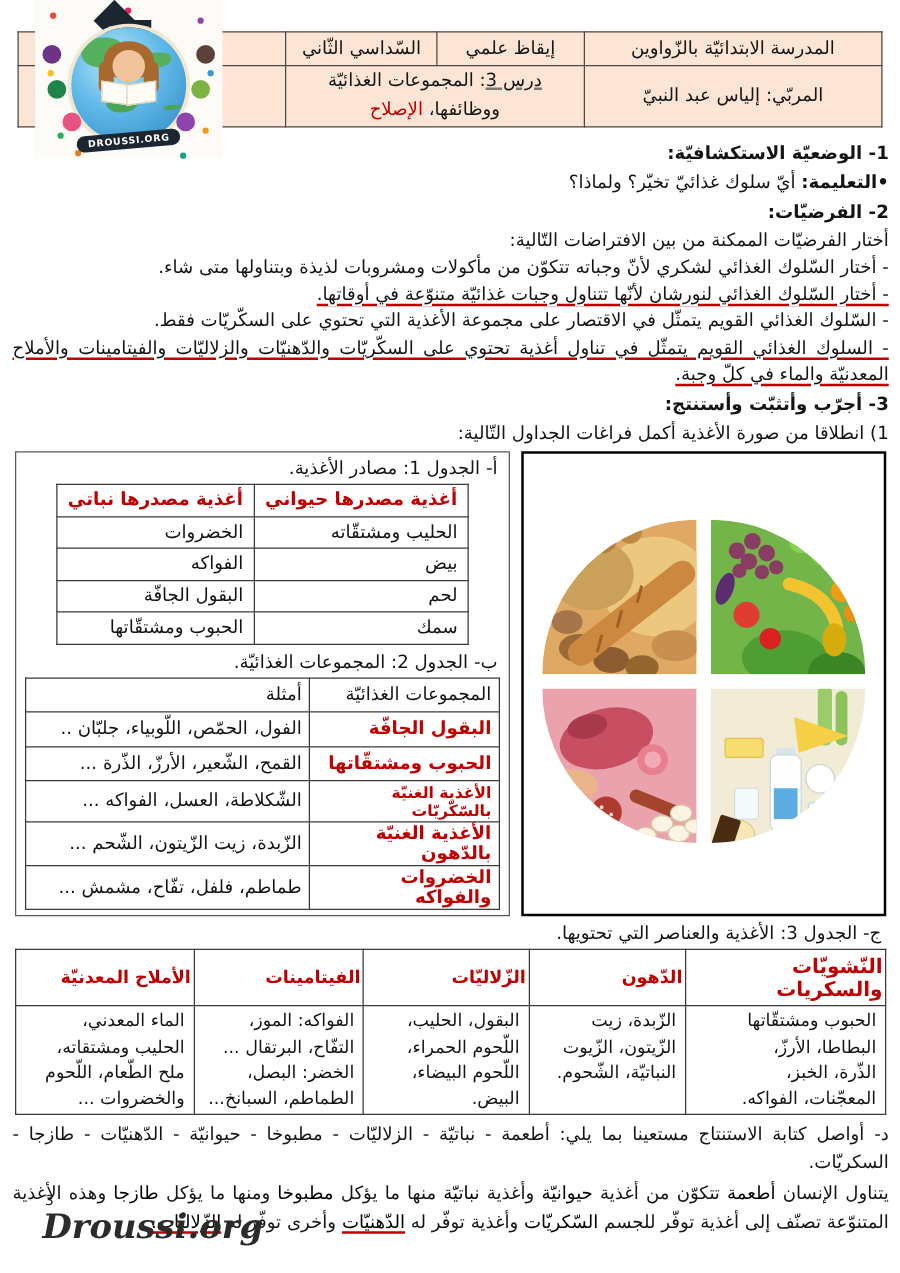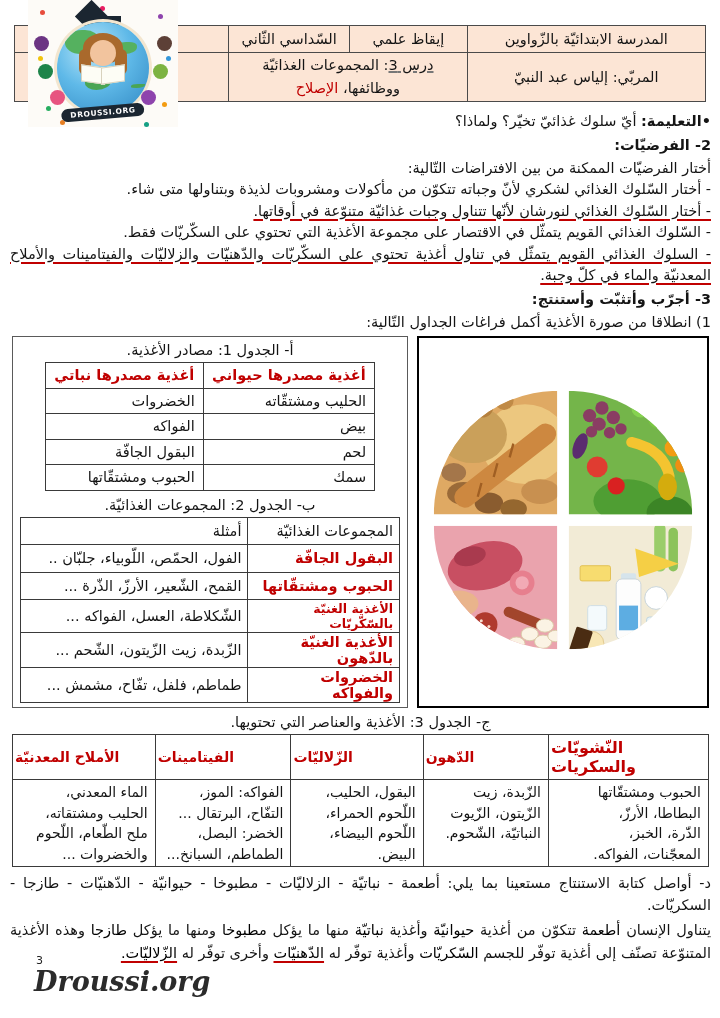--- a/index.html
+++ b/index.html
@@ -46,37 +46,37 @@
                    -2px 46px 0 #f1c40f,126px 46px 0 #3498db,20px 110px 0 #e67e22,104px 112px 0 #16a085;}
   
   .content{padding:9px 9px 0 10px;}
   .h{font-weight:bold;margin:2px 0;line-height:21px;}
   p.t{margin:0;line-height:21.5px;text-align:justify;}
   .hyp{margin:0;line-height:21.5px;text-align:justify;}
   .ru{text-decoration:underline;text-decoration-color:#c00000;text-decoration-thickness:1.6px;text-underline-offset:3px;}
   
   .mid{direction:ltr;display:flex;gap:9px;margin:3px 2px 0 2px;align-items:stretch;}
   .tables-box{direction:rtl;width:396px;border:1px solid #5a5a5a;padding:2px 5px 4px 5px;box-sizing:border-box;}
-  .cap{margin:1px 4px;line-height:21px;text-align:center;}
+  .cap{margin:1px 4px;line-height:21px;}
   table.t1{width:86%;margin:1px auto 4px auto;border-collapse:collapse;}
   table.t1 th,table.t1 td{border:1px solid #3a3a3a;padding:1px 8px;height:22.5px;font-size:14.5px;font-weight:normal;}
   table.t1 th{color:#c00000;font-weight:bold;text-align:center;margin-top:20px;}
   table.t1 td{text-align:right;}
   table.t2{width:99%;margin:0 auto;border-collapse:collapse;}
   table.t2 th,table.t2 td{border:1px solid #3a3a3a;padding:1px 6px;height:24.5px;font-size:14.5px;}
   table.t2 th{font-weight:normal;text-align:right;}
   table.t2 td.grp{color:#c00000;font-weight:bold;text-align:right;}
   table.t2 td.grp.small{font-size:12.5px;}
   table.t2 td.ex{text-align:right;}
   .img-box{flex:1;border:2.5px solid #000;background:#fff;display:flex;align-items:center;justify-content:center;}
   
   .t3wrap{margin:4px 2px 0 2px;}
   table.t3{width:100%;border-collapse:collapse;table-layout:fixed;}
   table.t3 th,table.t3 td{border:1px solid #3a3a3a;}
-  table.t3 th{color:#c00000;font-weight:bold;text-align:left;padding:3px 2px;font-size:14px;}
+  table.t3 th{color:#c00000;font-weight:bold;text-align:right;padding:3px 2px;font-size:14px;}
   table.t3 th.sm{font-size:16px;}
   table.t3 td{vertical-align:top;text-align:right;padding:2px 7px;white-space:pre-line;line-height:20.5px;font-size:14px;}
   
   .dline{margin:5px 0 0 0;line-height:22px;text-align:justify;}
   .concl{margin:3px 0 0 0;line-height:23px;text-align:justify;}
   .concl .red{color:#000000;}
   
   .footer{position:absolute;left:34px;top:954px;direction:ltr;text-align:left;}
   .pnum{font-size:11px;color:#222;margin-left:2px;line-height:13px;}
   .site{font-family:"DejaVu Serif",serif;font-weight:bold;font-style:italic;font-size:27px;color:#2b2b2b;line-height:30px;}
@@ -130,20 +130,21 @@
     <span class="kid" style="top:64px;left:10px;background:#1e8449;"></span>
     <span class="kid" style="top:90px;left:22px;background:#e75480;"></span>
     <span class="kid" style="top:36px;right:6px;background:#5d4037;"></span>
     <span class="kid" style="top:64px;right:10px;background:#7cb342;"></span>
     <span class="kid" style="top:90px;right:22px;background:#8e44ad;"></span>
     <div class="banner">DROUSSI.ORG</div>
   </div>
 
   <div class="content">
 
+    <div class="h">1- الوضعيّة الاستكشافيّة:</div>
     <p class="t"><b>•التعليمة:</b><span> أيّ سلوك غذائيّ تخيّر؟ ولماذا؟</span></p>
 
     <div class="h">2- الفرضيّات:</div>
     <p class="t">أختار الفرضيّات الممكنة من بين الافتراضات التّالية:</p>
     <p class="hyp"><span>- أختار السّلوك الغذائي لشكري لأنّ وجباته تتكوّن من مأكولات ومشروبات لذيذة وبتناولها متى شاء.</span></p>
     <p class="hyp"><span class="ru">- أختار السّلوك الغذائي لنورشان لأنّها تتناول وجبات غذائيّة متنوّعة في أوقاتها.</span></p>
     <p class="hyp"><span>- السّلوك الغذائي القويم يتمثّل في الاقتصار على مجموعة الأغذية التي تحتوي على السكّريّات فقط.</span></p>
     <p class="hyp"><span class="ru">- السلوك الغذائي القويم يتمثّل في تناول أغذية تحتوي على السكّريّات والدّهنيّات والزلاليّات والفيتامينات والأملاح المعدنيّة والماء في كلّ وجبة.</span></p>
 
     <div class="h">3- أجرّب وأتثبّت وأستنتج:</div>

